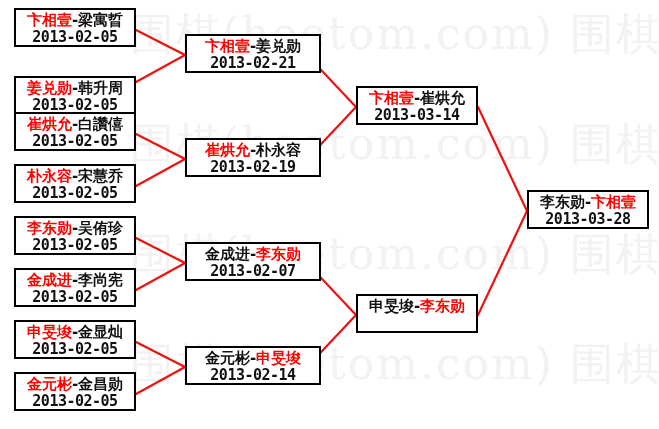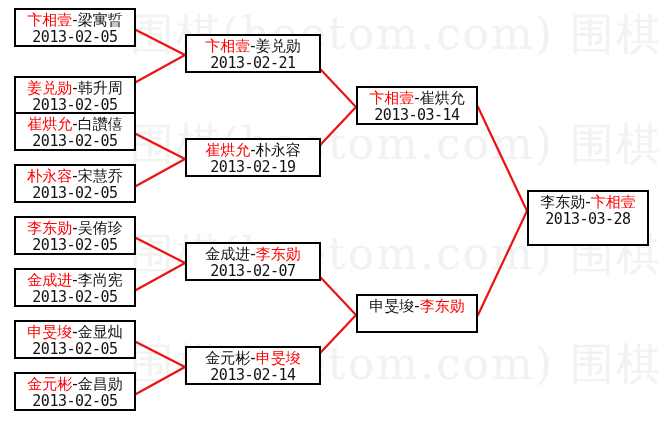--- a/index.html
+++ b/index.html
@@ -51,20 +51,21 @@
   
   .match-box {
     position: absolute;
     box-sizing: border-box;
     background: #ffffff;
     border: 2px solid #000000;
     z-index: 2;
     text-align: center;
     padding-top: 2px;
     line-height: 1.08;
+    font-weight: bold;
   }
   .pair {
     font-size: 15px;
     white-space: nowrap;
     font-family: "DejaVu Sans", "Liberation Sans", sans-serif;
   }
   .p-left, .p-right { }
   .winner { color: #ff0000; }
   .loser  { color: #111111; }
   .dash   { color: #111111; }
@@ -93,21 +94,21 @@
   .r2-1 { top: 138px; }
   .r2-2 { top: 242px; }
   .r2-3 { top: 346px; }
 
   
   .r3 { left: 356px; width: 122px; height: 39px; }
   .r3-0 { top: 86px; }
   .r3-1 { top: 294px; }
 
   
-  .r4 { left: 527px; width: 122px; height: 56px; top: 190px; }
+  .r4 { left: 527px; width: 122px; height: 39px; top: 190px; }
 </style>
 </head>
 <body>
 
 <div id="stage">
 
   <div id="watermark-layer">
     <div class="watermark-row wm-a">围棋(hoetom.com) 围棋(hoetom.com)</div>
     <div class="watermark-row wm-b">围棋(hoetom.com) 围棋(hoetom.com)</div>
     <div class="watermark-row wm-c">围棋(hoetom.com) 围棋(hoetom.com)</div>

